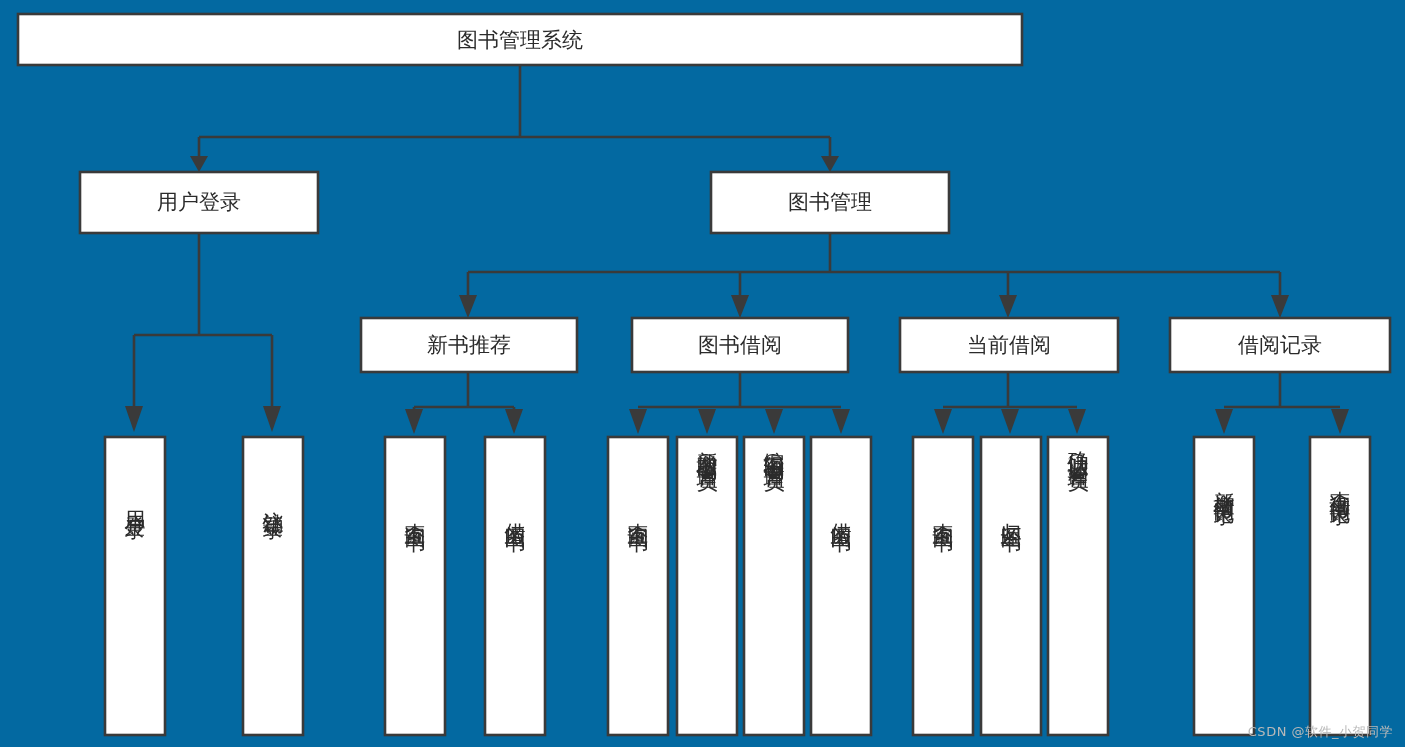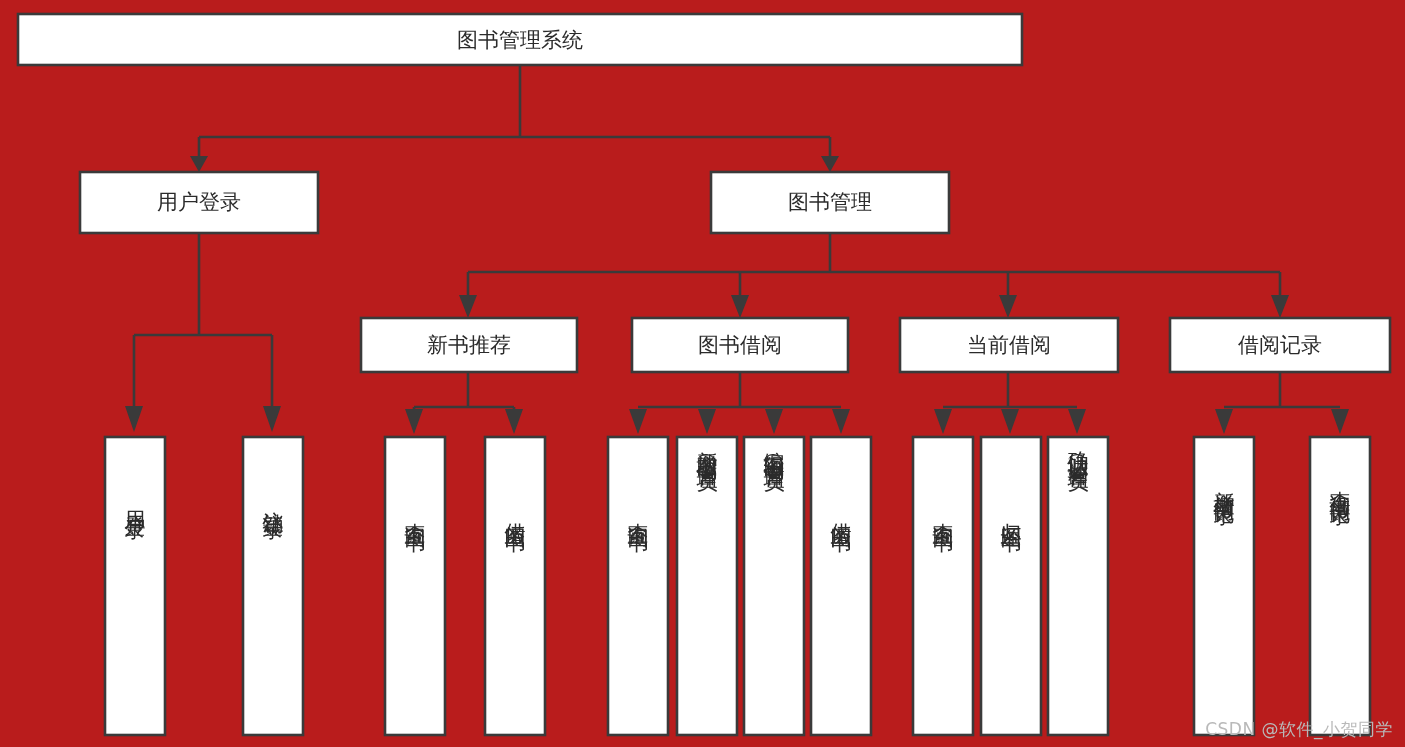--- a/index.html
+++ b/index.html
@@ -12,21 +12,21 @@
     width: 1405px;
     height: 747px;
     font-family: "DejaVu Sans", "Liberation Sans", sans-serif;
     overflow: hidden;
     position: relative;
   }
   #diagram-root {
     position: relative;
     width: 1405px;
     height: 747px;
-    background: #b91c1c;
+    background: #0369a1;
   }
   svg.diagram-svg {
     position: absolute;
     top: 0;
     left: 0;
     width: 1405px;
     height: 747px;
     display: block;
   }
   .node-rect {
@@ -63,21 +63,21 @@
     text-anchor: middle;
     writing-mode: vertical-rl;
     glyph-orientation-vertical: 0;
     letter-spacing: 3px;
   }
   .watermark-text {
     position: absolute;
     right: 12px;
     bottom: 6px;
     font-family: "DejaVu Sans", "Liberation Sans", sans-serif;
-    font-size: 17px;
+    font-size: 13px;
     color: #b9b9b9;
     white-space: nowrap;
     letter-spacing: 0.5px;
     user-select: none;
   }
 </style>
 </head>
 <body>
 
 <div id="diagram-root">

